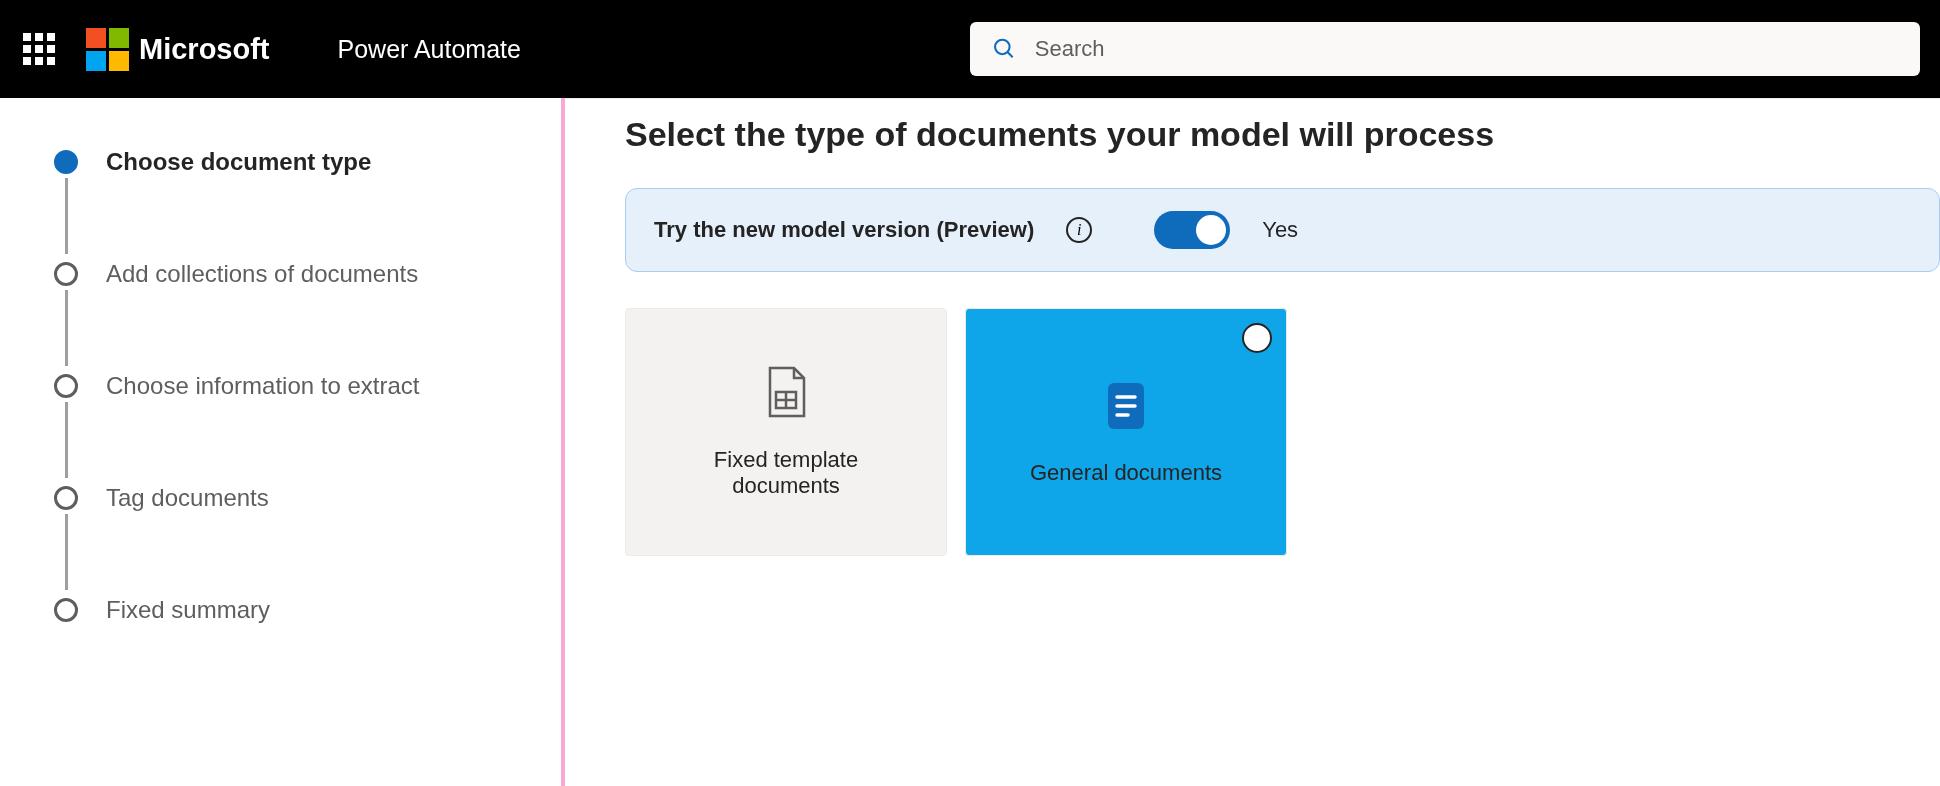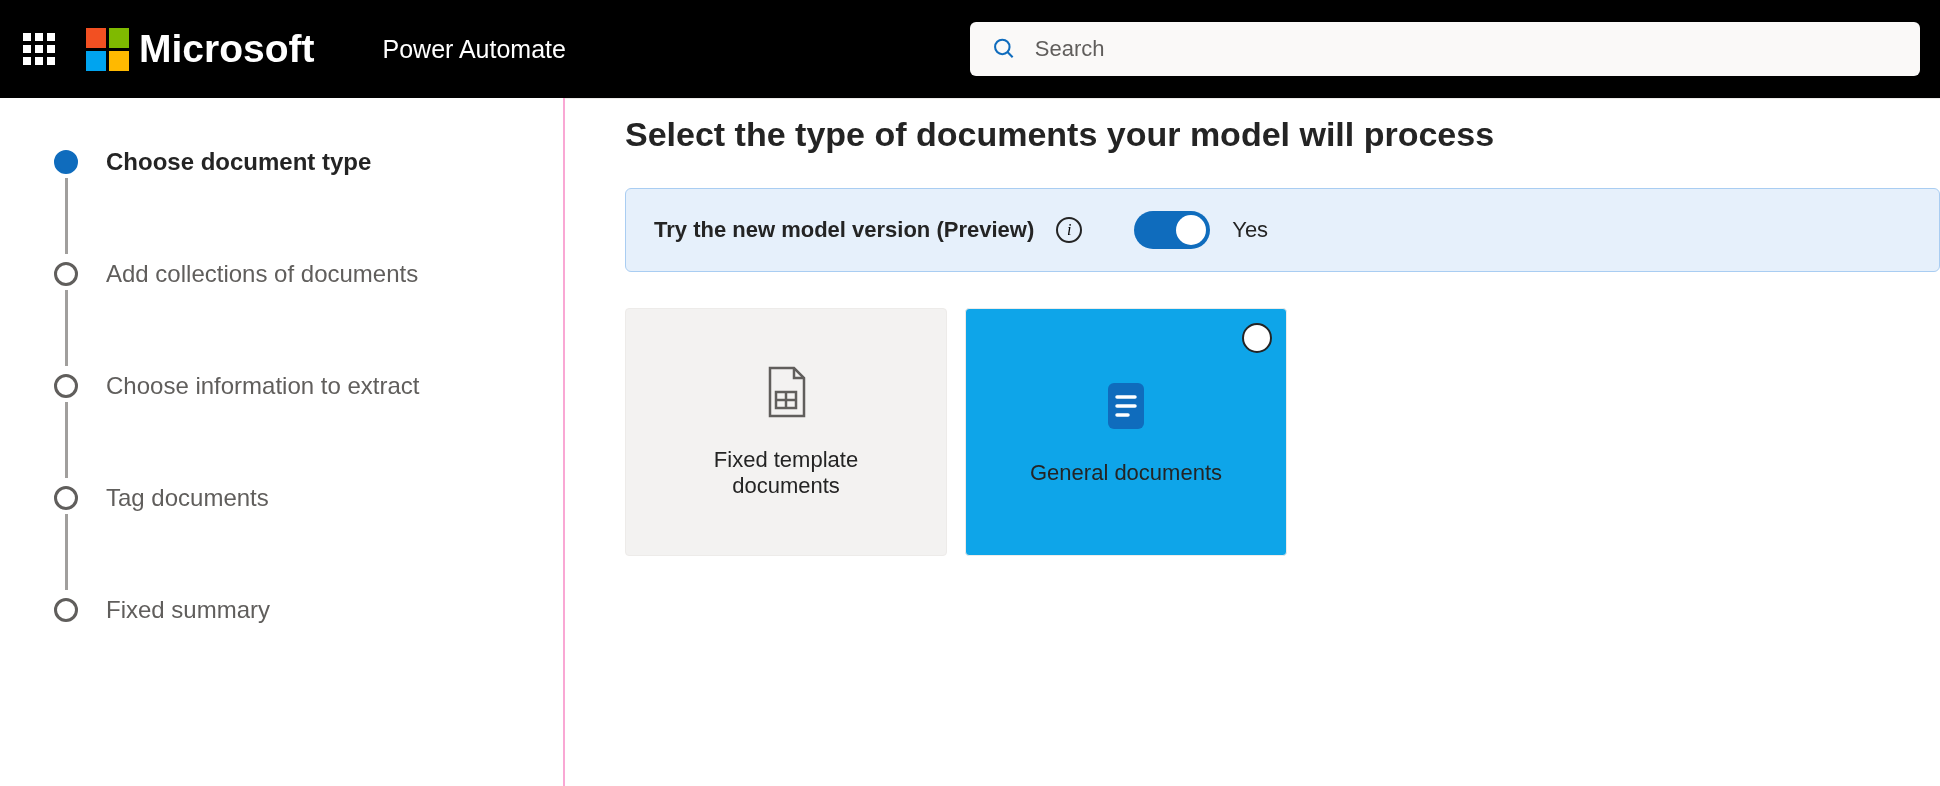--- a/index.html
+++ b/index.html
@@ -31,21 +31,21 @@
     }
     .waffle span { background:#fff; width:8px; height:8px; }
     .ms-logo {
       display:flex; align-items:center; gap:10px; cursor:pointer;
     }
     .ms-squares { display:grid; grid-template-columns: 20px 20px; grid-template-rows:20px 20px; gap:3px; }
     .ms-squares div:nth-child(1){background:#f25022;}
     .ms-squares div:nth-child(2){background:#7fba00;}
     .ms-squares div:nth-child(3){background:#00a4ef;}
     .ms-squares div:nth-child(4){background:#ffb900;}
-    .ms-text { color:#fff; font-size:39px; font-weight:600; }
+    .ms-text { color:#fff; font-size:29px; font-weight:600; }
     .app-name { color:#fff; font-size:25px; font-weight:500; margin-left:40px; }
     .search-wrap {
       margin-left: auto;
       flex: 0 0 950px;
       max-width: 950px;
       background:#faf9f8;
       border-radius:6px;
       height:54px;
       display:flex;
       align-items:center;
@@ -57,21 +57,21 @@
       font-size:22px; color:#605e5c; width:100%;
     }
     .search-wrap input::placeholder { color:#605e5c; }
 
     
     .main {
       display:flex; height: calc(786px - 98px);
     }
     .sidebar {
       width: 565px;
-      border-right: 2px solid #f9a8d4;
+      border-right: 4px solid #f9a8d4;
       padding: 50px 32px 0 54px;
     }
     .steps { position:relative; }
     .step {
       display:flex; align-items:center; gap:28px;
       position:relative; padding-bottom:84px;
     }
     .step:last-child { padding-bottom:0; }
     .step .dot {
       width:24px; height:24px; border-radius:50%;
@@ -90,23 +90,23 @@
     .content {
       flex:1; padding: 0 0 0 60px;
       border-top:1px solid #edebe9;
       margin-top:0;
     }
     .content-inner { padding-top: 16px; }
     .page-title { font-size:34px; font-weight:600; color:#242424; margin-bottom:34px; }
     .banner {
       background:#e6f0fb;
       border:1px solid #a9cdf2;
-      border-radius:6px;
+      border-radius:12px;
       padding:22px 28px;
-      display:flex; align-items:center; gap:22px;
+      display:flex; align-items:center; gap:32px;
       margin-bottom:36px;
       margin-right:0;
     }
     .banner-text { font-size:22px; font-weight:600; color:#242424; }
     .info-icon {
       width:26px; height:26px; border:2px solid #242424; border-radius:50%;
       display:flex; align-items:center; justify-content:center;
       font-size:16px; font-style:italic; font-family:Georgia,serif;
       flex:none;
     }

